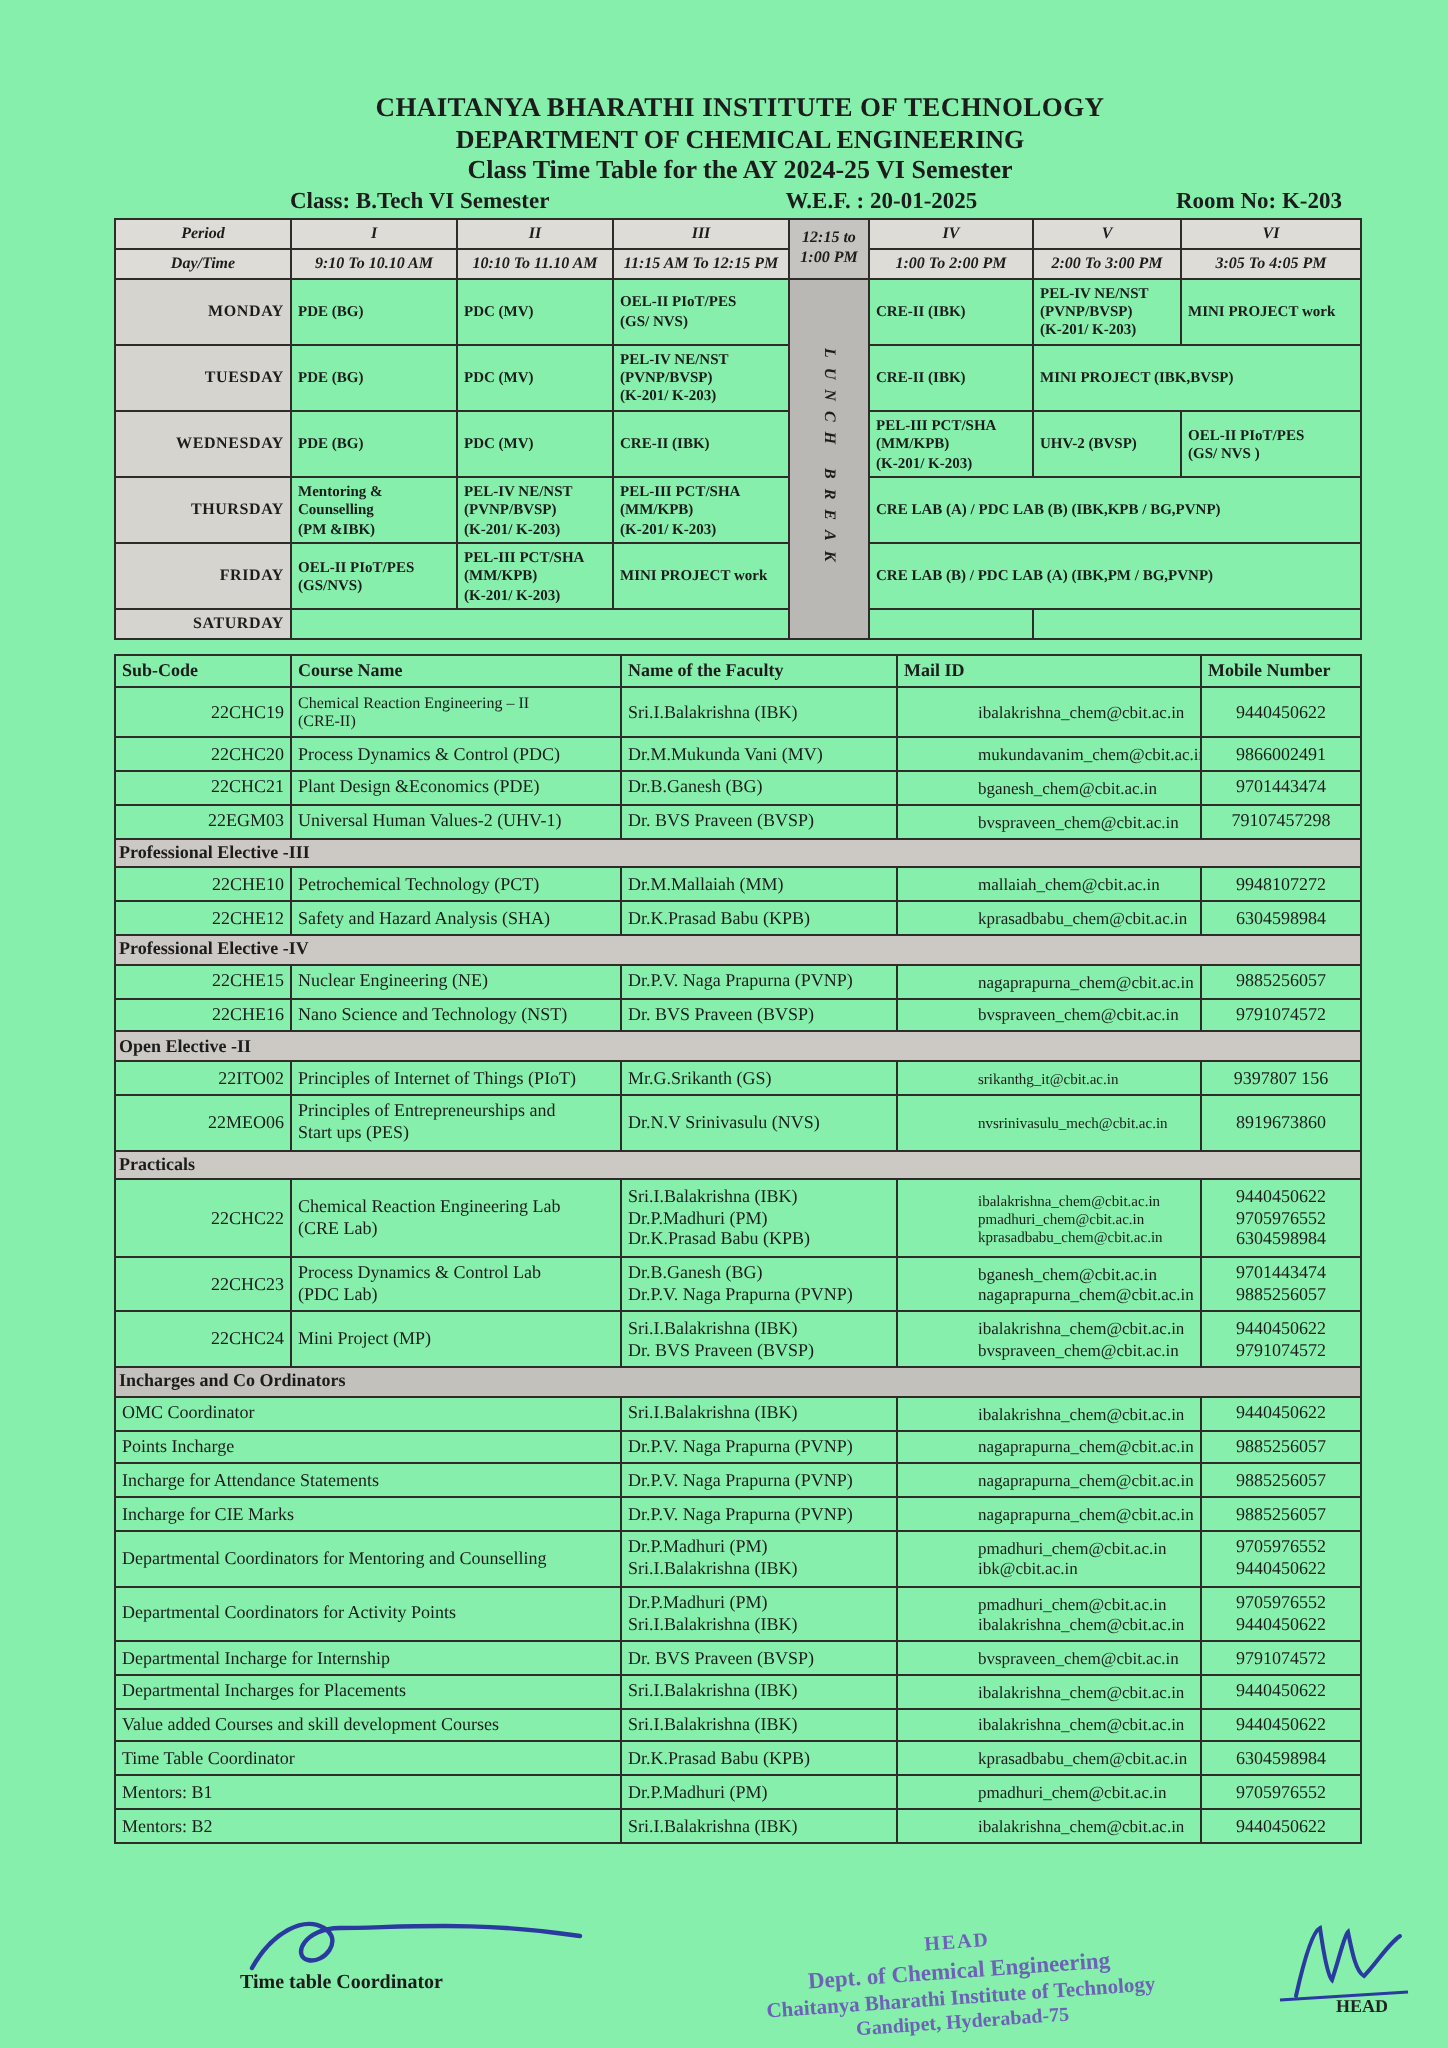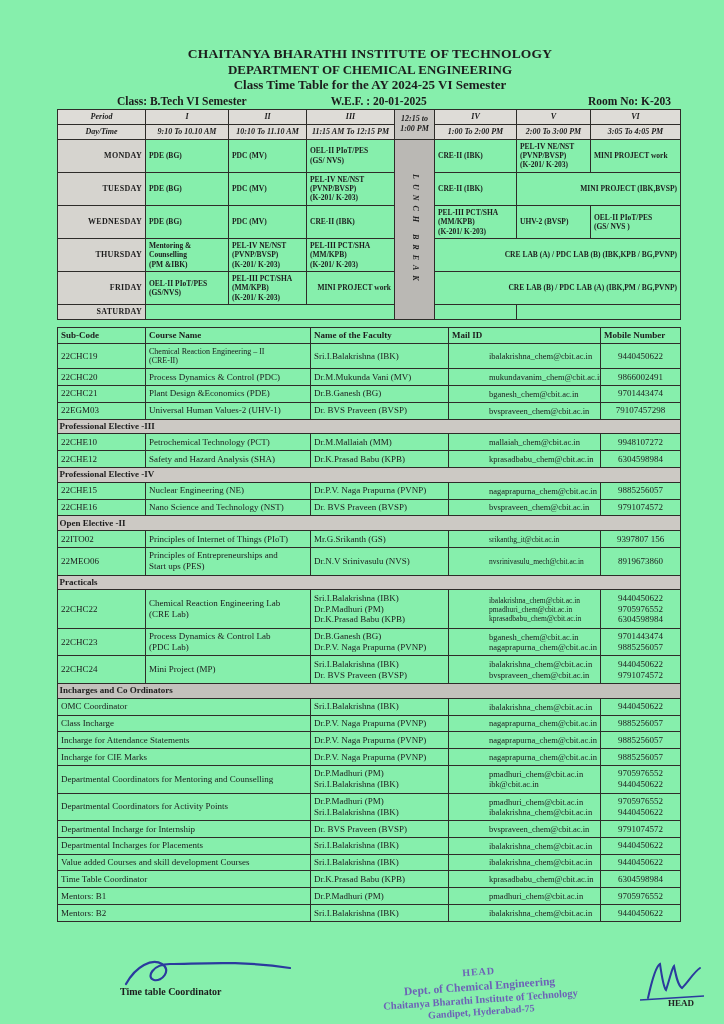--- a/index.html
+++ b/index.html
@@ -5,46 +5,46 @@
   * { margin:0; padding:0; box-sizing:border-box; }
   html,body { width:724px; height:1024px; }
   body { font-family:"Liberation Serif", serif; background:#e9e7e2; color:#1c1c1c; }
   .page { position:relative; width:724px; height:1024px; background:#86efac; overflow:hidden;
           padding:46px 41px 0 57px; }
   .titles { text-align:center; line-height:1.18; }
   .t1 { font-size:13.5px; font-weight:bold; letter-spacing:0.2px; }
   .t2 { font-size:13px;  font-weight:bold; }
   .t3 { font-size:13px;  font-weight:bold;font-family:Liberation Serif, serif; }
   .classrow { display:flex; font-weight:bold; font-size:11.5px; margin:2px 0 2px 0; }
-  .classrow .ci { margin-left:60px; }
-  .classrow .wef { margin-left:84px; }
+  .classrow .ci { margin-left:88px; }
+  .classrow .wef { margin-left:118px; }
   .classrow .room { margin-left:auto; margin-right:12px; }
 
   table { border-collapse:collapse; table-layout:fixed; width:623px; }
   td, th { border:1px solid #2e2c29; vertical-align:middle; overflow:hidden; }
 
   
   .tt td { font-size:7.5px; font-weight:bold; line-height:1.25; padding:2px 3px; }
   .tt .hdr { font-style:italic; text-align:center; font-size:8px; background:#dedcd7; padding:2px 1px; }
   .tt .day { text-align:right; font-size:8px; background:#d6d4cf; letter-spacing:0.3px; }
   .tt .cell { text-align:left; }
-  .tt .ctr  { text-align:right; }
+  .tt .ctr  { text-align:left; }
   .tt .lunchhdr { background:#c6c4c0; }
   .tt .lunch { background:#bab8b4; padding:0; }
   .vwrap { display:flex; align-items:center; justify-content:center; height:100%; }
   .vtext { writing-mode:vertical-rl; font-style:italic; font-weight:bold;
            font-size:8px; letter-spacing:5px; }
   .pre { white-space:pre-line; }
   .satcell { height:15px; }
 
   
   .ct { margin-top:7px; }
   .ct td, .ct th { font-size:9px; line-height:1.2; padding:2.5px 3px; font-weight:normal; }
   .ct th { font-weight:bold; text-align:left; padding:2px 3px; }
-  .ct .code { text-align:left; }
+  .ct .code { text-align:right; }
   .ct .mob  { text-align:center; }
   .ct .mail { font-size:8.5px;padding-left:40px; }
   .ct .sect td { text-align:left; font-weight:bold; background:#ccc9c4; padding:1.5px; font-size:9px; }
   .ct .sectdark td { background:#c3c1bc; }
 
   
   .footer { position:absolute; left:0; top:972px; width:724px; height:52px; }
   .sig-left { position:absolute; left:118px; top:-18px; }
   .coordinator-label { position:absolute; left:120px; top:14px; font-weight:bold; font-size:10px; }
   .stamp { position:absolute; left:330px; top:-6px; width:300px; text-align:center;
@@ -314,21 +314,21 @@
     <tr class="sect sectdark">
       <td colspan="5">Incharges and Co Ordinators</td>
     </tr>
     <tr>
       <td colspan="2">OMC Coordinator</td>
       <td class="pre">Sri.I.Balakrishna (IBK)</td>
       <td class="mail pre">ibalakrishna_chem@cbit.ac.in</td>
       <td class="mob pre">9440450622</td>
     </tr>
     <tr>
-      <td colspan="2">Class Incharge</td>
+      <td colspan="2">Points Incharge</td>
       <td class="pre">Dr.P.V. Naga Prapurna  (PVNP)</td>
       <td class="mail pre">nagaprapurna_chem@cbit.ac.in</td>
       <td class="mob pre">9885256057</td>
     </tr>
     <tr>
       <td colspan="2">Incharge for Attendance Statements</td>
       <td class="pre">Dr.P.V. Naga Prapurna  (PVNP)</td>
       <td class="mail pre">nagaprapurna_chem@cbit.ac.in</td>
       <td class="mob pre">9885256057</td>
     </tr>

